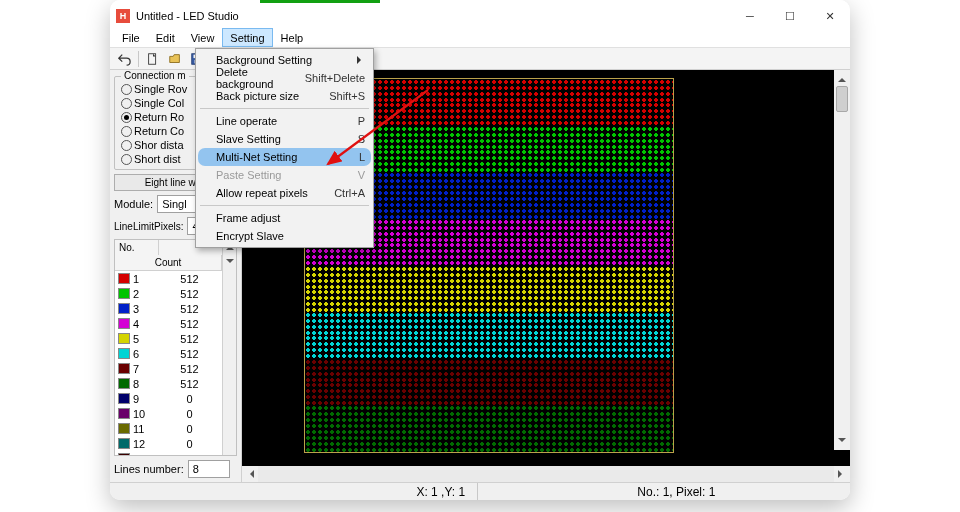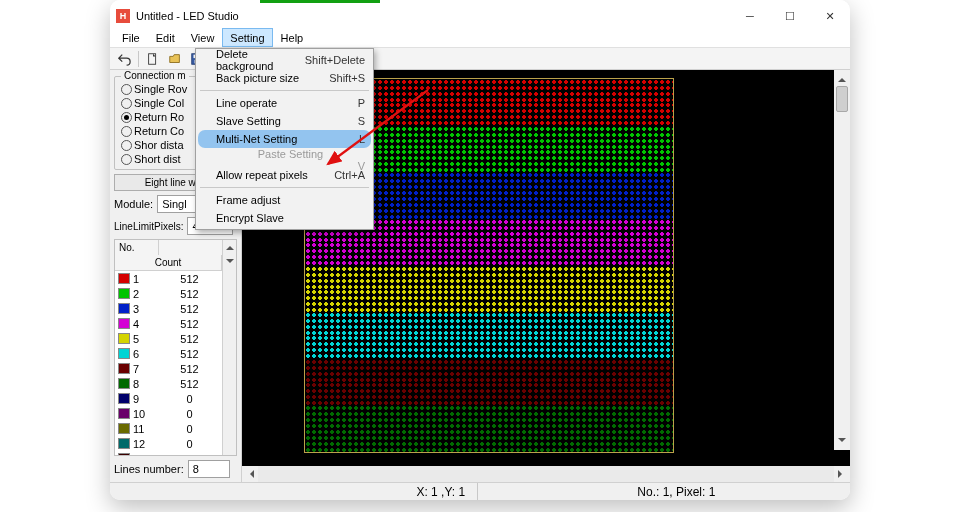--- a/index.html
+++ b/index.html
@@ -63,21 +63,21 @@
 .rscroll .th2{position:absolute;top:0;left:2px;right:2px;height:26px;background:#cfcfcf;border:1px solid #a8a8a8;border-radius:2px;}
 .status{ height:18px; border-top:1px solid #d0d0d0; background:#f0f0f0; display:flex; align-items:center; }
 .status .cell{ padding:0 12px; font-size:12px; }
 .status .sep{ width:1px;height:100%;background:#c8c8c8;}
 .dropdown{ position:absolute; left:85px; top:20px; width:179px; background:#f2f2f2; border:1px solid #a0a0a0; box-shadow:2px 3px 6px rgba(0,0,0,0.3); padding:2px; z-index:50;}
 .ditem{ display:flex; align-items:center; height:18px; padding:0 6px 0 18px; position:relative; font-size:11px; }
 .ditem .accel{ margin-left:auto; color:#333; font-size:11px; }
 .ditem.hl{ background:#93c4ef;border-radius:7px; }
 .ditem.sep2{ height:1px; background:#c8c8c8; margin:3px 2px; padding:0; }
 .ditem.sub::after{content:"";position:absolute;right:6px;border:4px solid transparent;border-left-color:#333;}
-.ditem.disabled{ color:#9a9a9a;flex-direction:column; }
+.ditem.disabled{ color:#9a9a9a; }
 .ditem.disabled .accel{ color:#9a9a9a; }
 .arrow{ position:absolute; left:210px; top:60px; width:110px; height:80px; z-index:60; pointer-events:none; }
 </style>
 </head>
 <body>
 
 <div class="outer">
  <div class="shadow-frame">
   <div class="topstrip"></div>
   <div class="titlebar">
@@ -91,20 +91,23 @@
   </div>
 
   <div class="menubar" style="position:relative;">
     <div class="menuitem">File</div>
     <div class="menuitem">Edit</div>
     <div class="menuitem">View</div>
     <div class="menuitem active">Setting</div>
     <div class="menuitem">Help</div>
 
     <div class="dropdown" id="dropdown">
+          <div class="ditem sub">
+            <span>Background Setting</span>
+          </div>
           <div class="ditem">
             <span>Delete background</span>
             <span class="accel">Shift+Delete</span>
           </div>
           <div class="ditem">
             <span>Back picture size</span>
             <span class="accel">Shift+S</span>
           </div>
           <div class="ditem sep2"></div>
           <div class="ditem">

